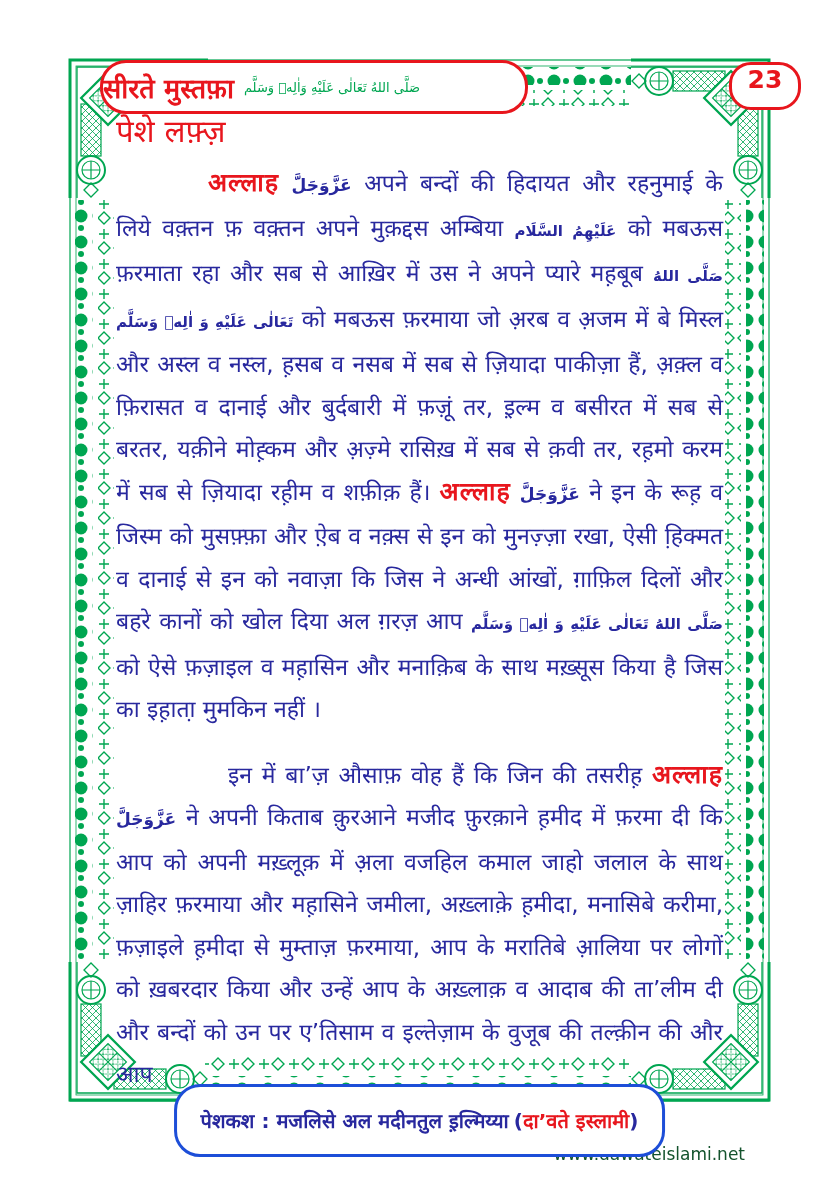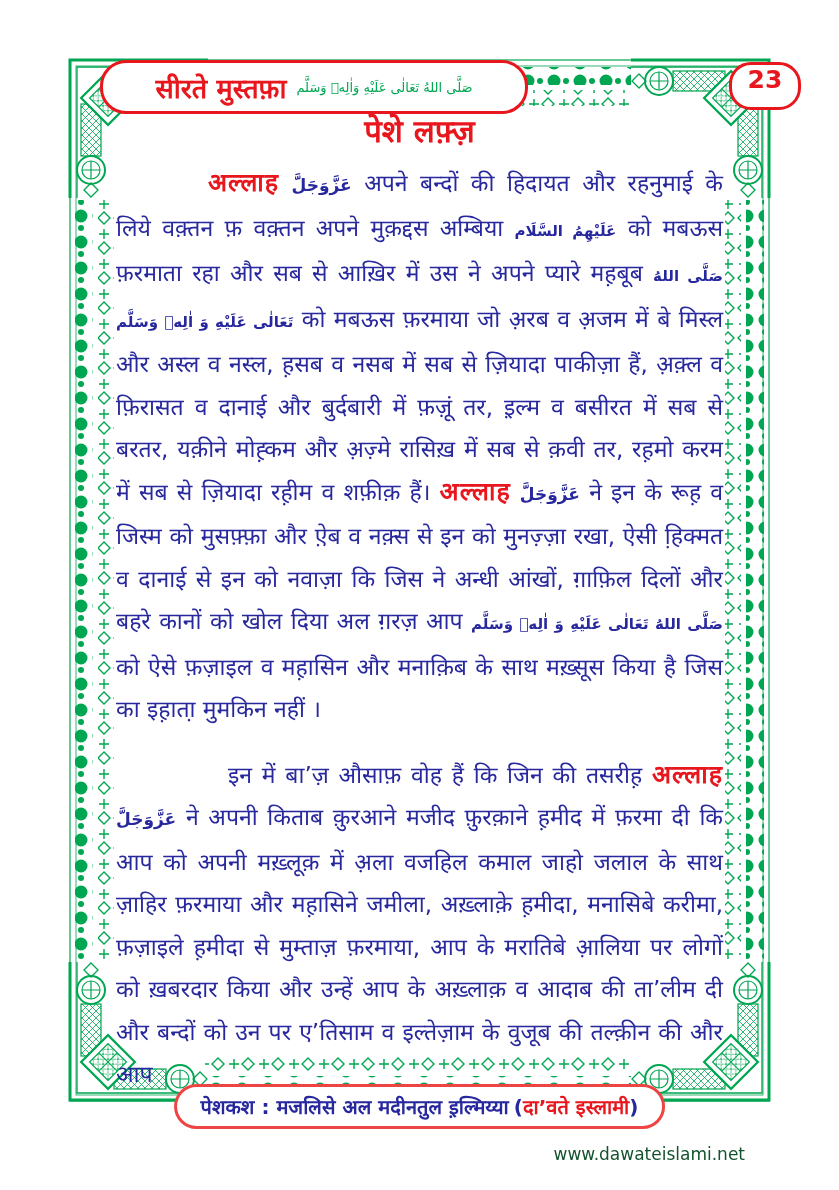--- a/index.html
+++ b/index.html
@@ -5,52 +5,52 @@
   html,body{margin:0;padding:0;}
   body{
     width:839px;height:1190px;position:relative;background:#ffffff;
     font-family:"DejaVu Sans",sans-serif;overflow:hidden;
   }
   .border-svg{position:absolute;left:0;top:0;pointer-events:none;}
   
   .title-oval{
     position:absolute;left:100px;top:60px;width:422px;height:48px;
     background:#fff;border:3px solid #E8161D;border-radius:26px;
-    display:flex;align-items:center;justify-content:center;gap:10px;z-index:3;
+    display:flex;align-items:center;gap:10px;z-index:3;
   }
   .title-main{color:#E8161D;font-weight:bold;font-size:27px;white-space:nowrap;}
   .title-arabic{color:#00A651;font-size:13px;direction:rtl;unicode-bidi:isolate;white-space:nowrap;}
   .page-oval{
     position:absolute;left:729px;top:62px;width:66px;height:42px;
     background:#fff;border:3px solid #E8161D;border-radius:22px;
     display:flex;align-items:flex-start;justify-content:center;z-index:3;
   }
   .page-num{color:#E8161D;font-weight:bold;font-size:25px;}
   
   .content{position:absolute;left:116px;top:110px;width:607px;z-index:2;}
   .section-heading{
-    text-align:center;color:#E8161D;font-weight:bold;font-size:31px;line-height:42px;
+    text-align:left;color:#E8161D;font-weight:normal;font-size:31px;line-height:42px;
   }
   .arabic-block{
     margin-top:4px;text-align:center;color:#0d0d0d;font-weight:bold;
     font-size:27px;line-height:40px;direction:rtl;unicode-bidi:isolate;
   }
   .para{
     color:#28289E;font-size:23px;line-height:42.5px;text-align:justify;
   }
   .para-1{margin-top:10px;text-indent:92px;}
   .para-2{margin-top:12px;text-indent:112px;}
   .seg-allah{color:#E8161D;font-weight:bold;font-size:25px;letter-spacing:1px;}
   .seg-arabic{color:#28289E;font-size:17px;direction:rtl;unicode-bidi:isolate;font-weight:bold;}
   .seg-arabic-small{color:#28289E;font-size:15px;direction:rtl;unicode-bidi:isolate;font-weight:bold;}
   
   .footer-oval{
     position:absolute;left:50%;top:1084px;transform:translateX(-50%);
-    background:#fff;border:3px solid #ef4444;border-radius:26px;
-    padding:6px 24px;white-space:nowrap;z-index:3;
+    background:#fff;border:3px solid #1d4ed8;border-radius:26px;
+    padding:20px 24px;white-space:nowrap;z-index:3;
   }
   .footer-text{color:#28289E;font-weight:bold;font-size:20px;}
   .footer-highlight{color:#E8161D;font-weight:bold;font-size:20px;}
   .watermark{
     position:absolute;right:94px;top:1144px;color:#14532d;font-size:17px;z-index:2;
   }
 </style>
 </head>
 <body>
 

